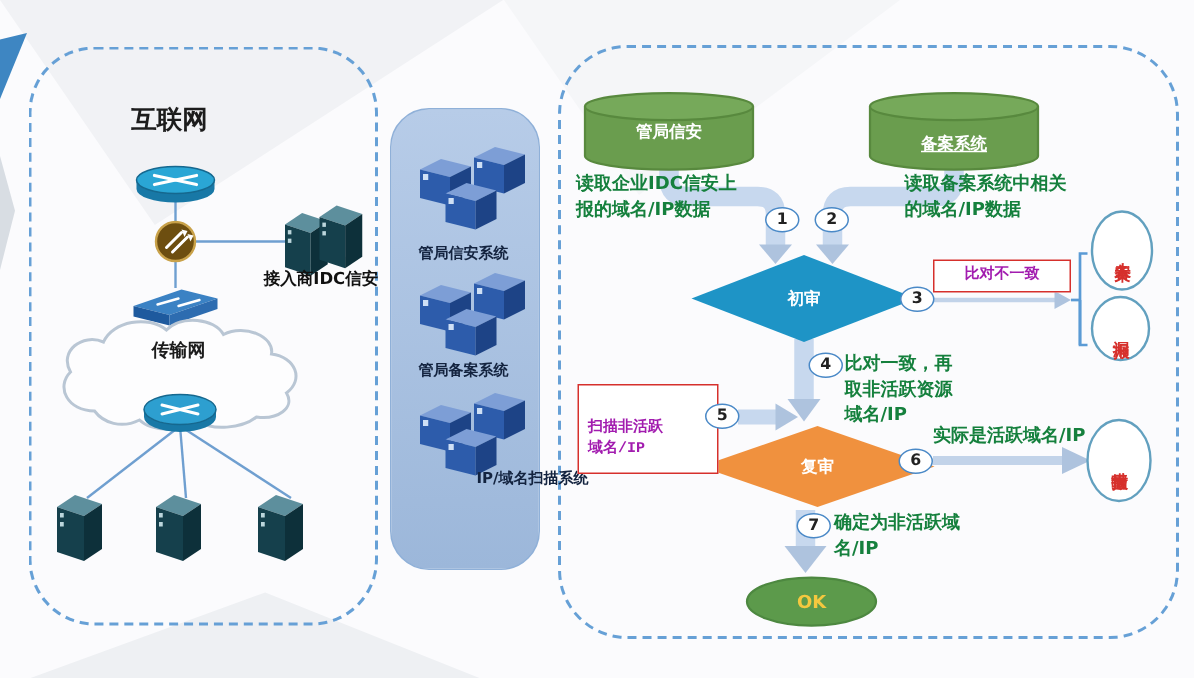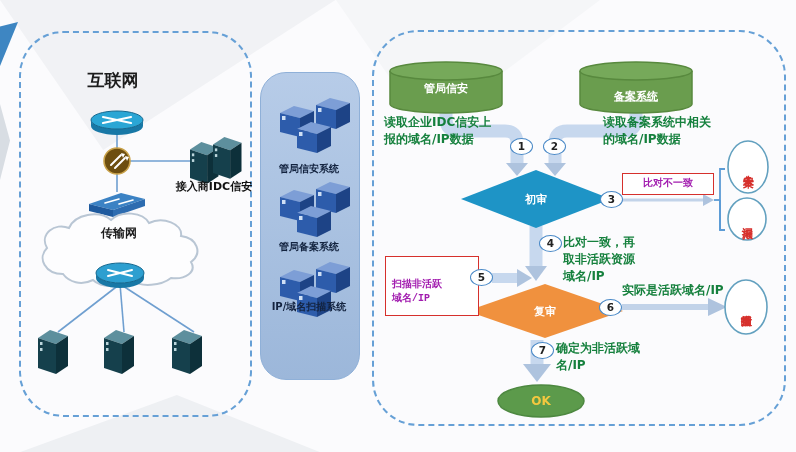--- a/index.html
+++ b/index.html
@@ -193,21 +193,21 @@
   <ellipse cx="746" cy="307" rx="21" ry="27" fill="#fff" stroke="#62a0bf" stroke-width="1.6"></ellipse>
   <ellipse cx="541" cy="401" rx="43" ry="16" fill="#5c9a4b" stroke="#4d8840" stroke-width="1.5"></ellipse>
 </svg>
 
 <div class="txt ctr zh" style="left:113px;top:81px;font-size:17px;">互联网</div>
 <div class="txt ctr small-label" style="left:214px;top:186px;width:100px;text-align:center;">接入商IDC信安</div>
 <div class="txt ctr zh" style="left:119px;top:234px;font-size:12px;">传输网</div>
 
 <div class="txt sys-label" style="left:260px;top:162px;">管局信安系统</div>
 <div class="txt sys-label" style="left:260px;top:240px;">管局备案系统</div>
-<div class="txt sys-label" style="left:260px;top:300px;">IP/域名扫描系统</div>
+<div class="txt sys-label" style="left:260px;top:312px;padding-left:46px;">IP/域名扫描系统</div>
 
 <div class="txt ctr node-label" style="left:446px;top:88px;">管局信安</div>
 <div class="txt ctr node-label" style="left:636px;top:96px;text-decoration:underline;">备案系统</div>
 
 <div class="txt flow-text pre" style="left:384px;top:114px;width:136px;">读取企业IDC信安上
 报的域名/IP数据</div>
 <div class="txt flow-text pre" style="left:556px;top:114px;width:142px;margin-left:47px;">读取备案系统中相关
 的域名/IP数据</div>
 
 <div class="txt ctr node-label" style="left:536px;top:199px;">初审</div>

